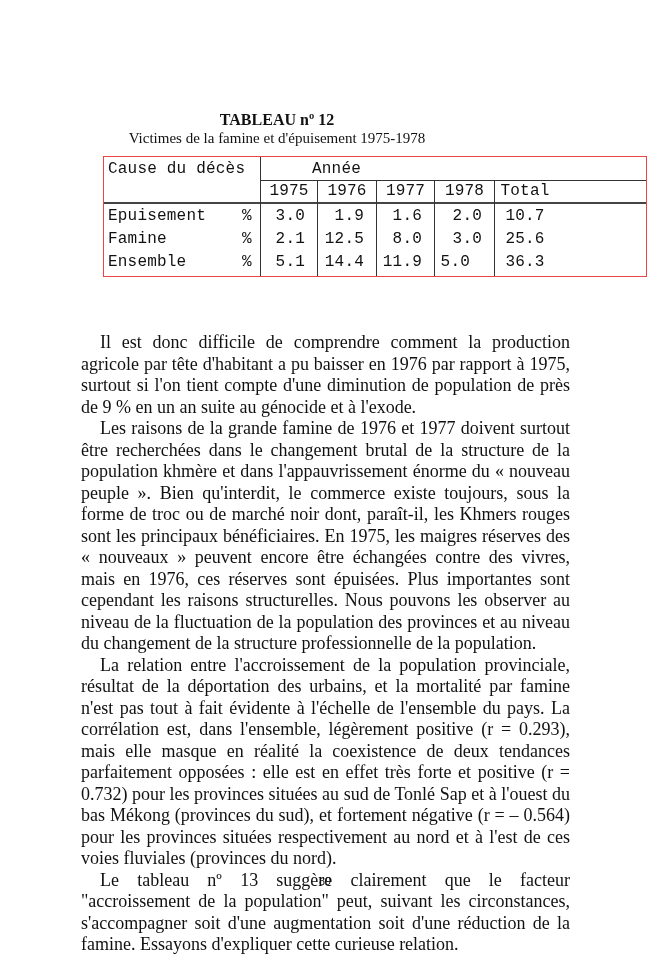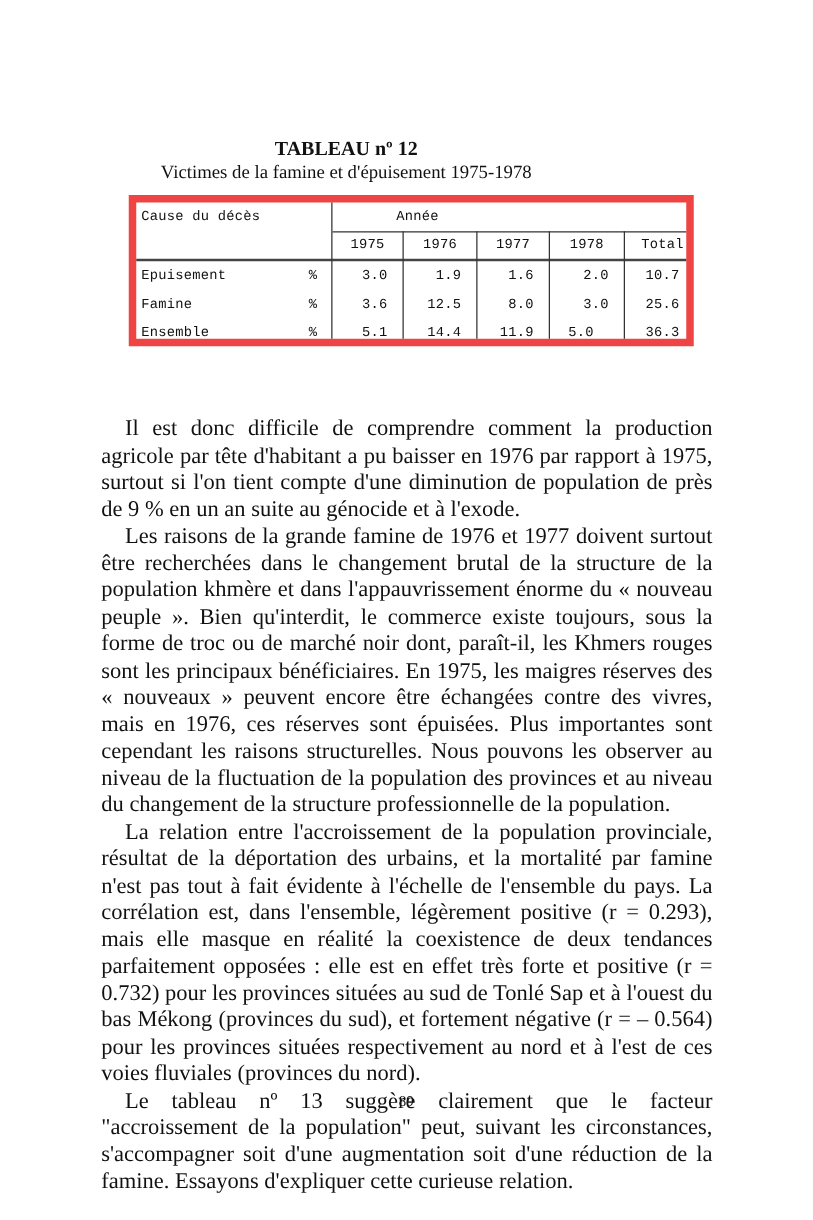--- a/index.html
+++ b/index.html
@@ -29,26 +29,26 @@
     }
     .table-subtitle {
       top: 129px;
       font-size: 15px;
       line-height: 19px;
     }
     .data-table {
       position: absolute;
       left: 103px;
       top: 156px;
-      width: 452px;
+      width: 544px;
       height: 121px;
-      border: 6px solid #ef4444;
+      border: 1px solid #ef4444;
       box-sizing: border-box;
       font-family: "Liberation Mono", "DejaVu Sans Mono", monospace;
-      font-size: 11px;
+      font-size: 16px;
       letter-spacing: 0.2px;
     }
     .data-table .cell {
       position: absolute;
       box-sizing: border-box;
       line-height: 20px;
     }
     .vline {
       position: absolute;
       background: #333;
@@ -117,21 +117,21 @@
   <div class="cell" style="left:4px; top:49px; width:120px;">Epuisement</div>
   <div class="cell" style="left:138px; top:49px; width:14px;">%</div>
   <div class="cell num" style="left:157px; top:49px; width:56px;">3.0</div>
   <div class="cell num" style="left:214px; top:49px; width:58px;">1.9</div>
   <div class="cell num" style="left:273px; top:49px; width:57px;">1.6</div>
   <div class="cell num" style="left:331px; top:49px; width:59px;">2.0</div>
   <div class="cell center" style="left:391px; top:49px; width:60px;">10.7</div>
 
   <div class="cell" style="left:4px; top:72px; width:120px;">Famine</div>
   <div class="cell" style="left:138px; top:72px; width:14px;">%</div>
-  <div class="cell num" style="left:157px; top:72px; width:56px;">3.6</div>
+  <div class="cell num" style="left:157px; top:72px; width:56px;">2.1</div>
   <div class="cell num" style="left:214px; top:72px; width:58px;">12.5</div>
   <div class="cell num" style="left:273px; top:72px; width:57px;">8.0</div>
   <div class="cell num" style="left:331px; top:72px; width:59px;">3.0</div>
   <div class="cell center" style="left:391px; top:72px; width:60px;">25.6</div>
 
   <div class="cell" style="left:4px; top:95px; width:120px;">Ensemble</div>
   <div class="cell" style="left:138px; top:95px; width:14px;">%</div>
   <div class="cell num" style="left:157px; top:95px; width:56px;">5.1</div>
   <div class="cell num" style="left:214px; top:95px; width:58px;">14.4</div>
   <div class="cell num" style="left:273px; top:95px; width:57px;">11.9</div>

